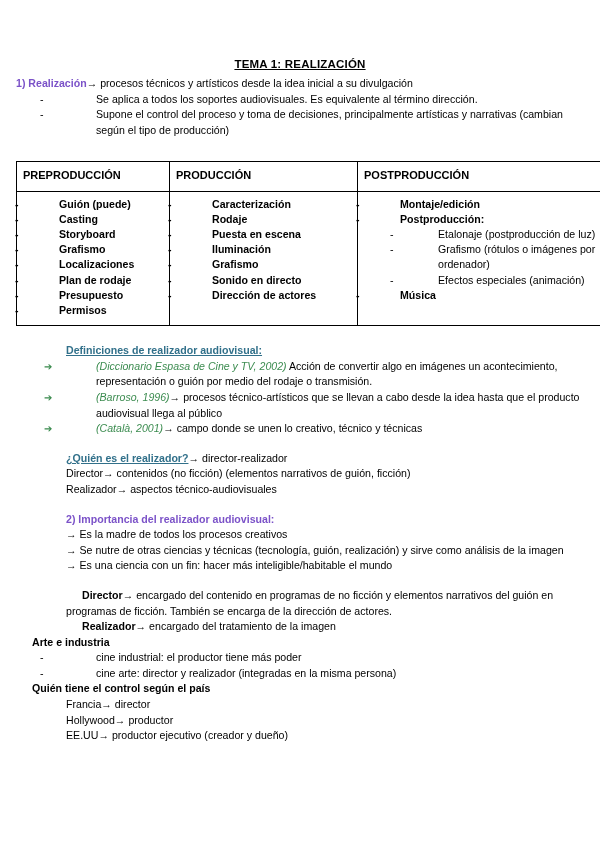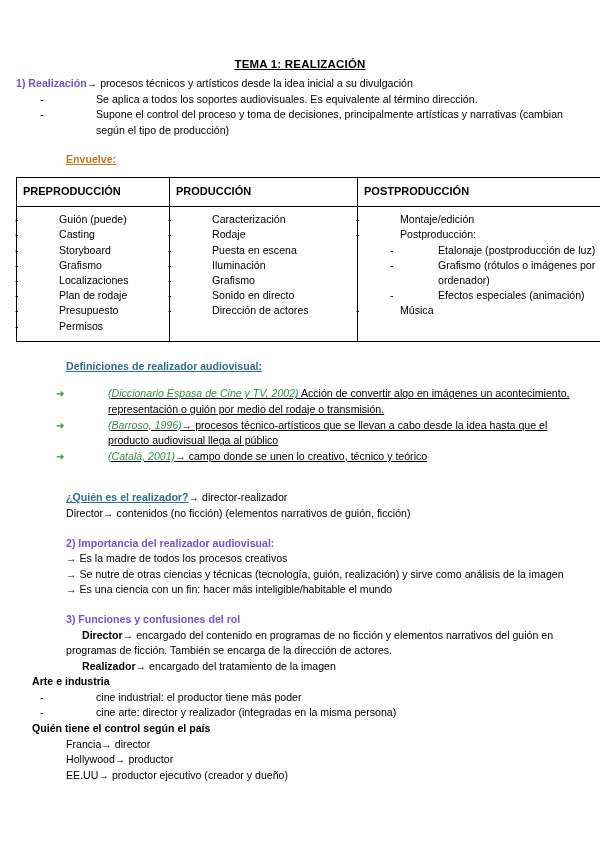--- a/index.html
+++ b/index.html
@@ -79,20 +79,21 @@
 
   .cell-list {
     list-style: none;
     margin: 0;
     padding: 0;
   }
   .cell-list > li {
     padding-left: 36px;
     text-indent: -22px;
     line-height: 15.2px;
+    font-weight: bold;
   }
   .cell-list .dash::before {
     content: "-";
     display: inline-block;
     width: 22px;
   }
   .sub-list {
     list-style: none;
     margin: 0;
     padding: 0;
@@ -104,23 +105,22 @@
   }
   .sub-list .dash::before {
     content: "-";
     display: inline-block;
     width: 24px;
   }
 
   
   .arrow-list {
     list-style: none;
-    margin: 12px;
-    padding: 0;
-    text-decoration: underline;
+    margin: 0;
+    padding: 0;
   }
   .arrow-list > li {
     font-size: 10.6px;
     line-height: 15.6px;
     padding-left: 80px;
     text-indent: -26px;
   }
   .arrow-list > li .ab::before {
     content: "\2794";
     color: #3C8C50;
@@ -155,21 +155,20 @@
 
   <div class="line"><span class="purple">1) Realización</span><span>→ procesos técnicos y artísticos desde la idea inicial a su divulgación</span></div>
 
   <ul class="dash-list">
     <li><span class="db"></span><span>Se aplica a todos los soportes audiovisuales. Es equivalente al término dirección.</span></li>
     <li><span class="db"></span><span>Supone el control del proceso y toma de decisiones, principalmente artísticas y narrativas (cambian según el tipo de producción)</span></li>
   </ul>
 
   <div class="spacer-md"></div>
 
-  <div class="line ind-body"><span class="orange">Envuelve:</span></div>
 
   <div class="spacer-sm"></div>
 
   <table class="tbl">
     <thead>
       <tr>
         <th class="col-a">PREPRODUCCIÓN</th>
         <th class="col-b">PRODUCCIÓN</th>
         <th class="col-c">POSTPRODUCCIÓN</th>
       </tr>
@@ -217,38 +216,38 @@
     </tbody>
   </table>
 
   <div class="spacer-lg"></div>
 
   <div class="line ind-body"><span class="teal">Definiciones de realizador audiovisual:</span></div>
 
   <ul class="arrow-list">
     <li><span class="ab"></span><span class="green">(Diccionario Espasa de Cine y TV, 2002)</span><span> Acción de convertir algo en imágenes un acontecimiento, representación o guión por medio del rodaje o transmisión.</span></li>
     <li><span class="ab"></span><span class="green">(Barroso, 1996)</span><span>→ procesos técnico-artísticos que se llevan a cabo desde la idea hasta que el producto audiovisual llega al público</span></li>
-    <li><span class="ab"></span><span class="green">(Català, 2001)</span><span>→ campo donde se unen lo creativo, técnico y teórico</span></li>
+    <li><span class="ab"></span><span class="green">(Català, 2001)</span><span>→ campo donde se unen lo creativo, técnico y técnicas</span></li>
   </ul>
 
   <div class="spacer-md"></div>
 
   <div class="line ind-body"><span class="teal">¿Quién es el realizador?</span><span>→ director-realizador</span></div>
   <div class="line ind-body">Director→ contenidos (no ficción) (elementos narrativos de guión, ficción)</div>
+  <div class="line ind-body">Realizador→ aspectos técnico-audiovisuales</div>
 
   <div class="spacer-md"></div>
 
   <div class="line ind-body"><span class="purple">2) Importancia del realizador audiovisual:</span></div>
   <div class="line ind-body">→ Es la madre de todos los procesos creativos</div>
   <div class="line ind-body">→ Se nutre de otras ciencias y técnicas (tecnología, guión, realización) y sirve como análisis de la imagen</div>
   <div class="line ind-body">→ Es una ciencia con un fin: hacer más inteligible/habitable el mundo</div>
 
   <div class="spacer-md"></div>
 
-  <div class="line ind-body"><span class="purple">3) Funciones y confusiones del rol</span></div>
   <div class="line ind-body"><span class="bold">Director</span><span>→ encargado del contenido en programas de no ficción y elementos narrativos del guión en programas de ficción. También se encarga de la dirección de actores.</span></div>
   <div class="line ind-body"><span class="bold">Realizador</span><span>→ encargado del tratamiento de la imagen</span></div>
   <div class="line ind-body bold">Arte e industria</div>
 
   <ul class="dash-list">
     <li><span class="db"></span><span>cine industrial: el productor tiene más poder</span></li>
     <li><span class="db"></span><span>cine arte: director y realizador (integradas en la misma persona)</span></li>
   </ul>
 
   <div class="line ind-body bold">Quién tiene el control según el país</div>

